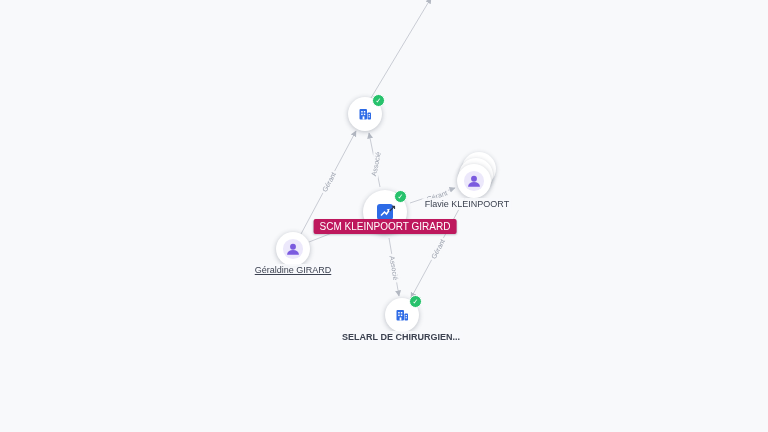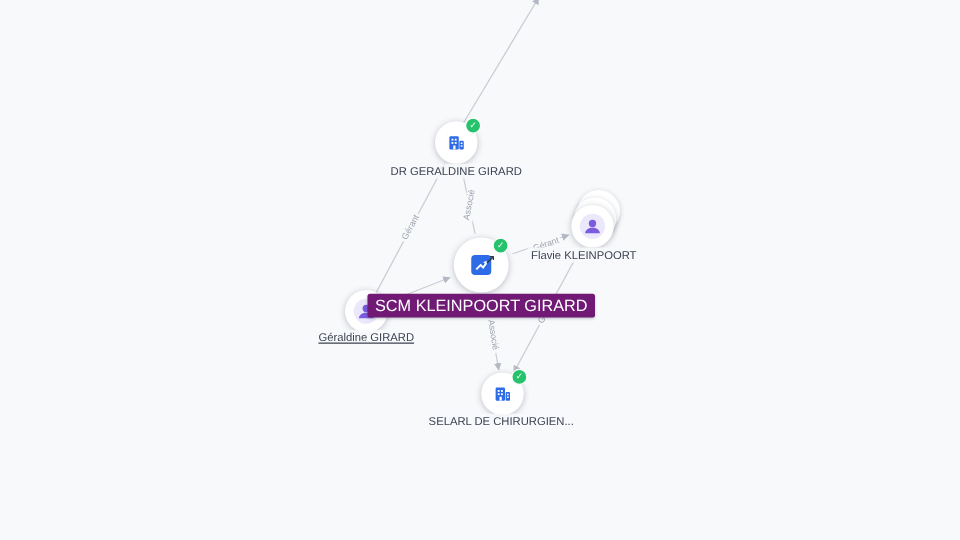--- a/index.html
+++ b/index.html
@@ -70,25 +70,25 @@
   
   .node-label{
     position:absolute;transform:translateX(-50%);
     font-size:9px;color:#3c4250;white-space:nowrap;
     background:rgba(248,249,251,.85);padding:1px 3px;border-radius:2px;
     z-index:4;cursor:pointer;
   }
   .label-top{left:365px;top:131px;}
   .label-right{left:467px;top:198px;}
   .label-left{left:293px;top:264px;text-decoration:underline;}
-  .label-bottom{left:401px;top:331px;}
+  .label-bottom{left:401px;top:331px;font-weight:bold;}
 
   .center-badge{
-    position:absolute;left:385px;top:235px;transform:translateX(-50%);
-    background:#701a75;color:#fff;font-size:13px;white-space:nowrap;
+    position:absolute;left:385px;top:219px;transform:translateX(-50%);
+    background:#be185d;color:#fff;font-size:10px;white-space:nowrap;
     padding:2px 6px;border-radius:2px;z-index:5;cursor:pointer;
     box-shadow:0 1px 2px rgba(45,55,75,.25);
   }
 </style>
 </head>
 <body>
 
 <div class="canvas">
 
   <svg class="edge-layer" width="768" height="432">
@@ -128,21 +128,20 @@
           <rect x="4.2" y="7.6" width="1.5" height="1.5"></rect>
           <rect x="6.8" y="7.6" width="1.5" height="1.5"></rect>
           <rect x="5.6" y="10.4" width="1.8" height="3.1"></rect>
           <rect x="11.6" y="8" width="1.3" height="1.2"></rect>
           <rect x="11.6" y="10.2" width="1.3" height="1.2"></rect>
         </g>
       </svg>
     </span>
     <span class="check-badge">✓</span>
   </div>
-  <span class="node-label label-top">DR GERALDINE GIRARD</span>
 
   <div class="node small node-right">
     <span class="icon-wrap">
       <svg viewBox="0 0 24 24" width="22" height="22">
         <circle cx="12" cy="12" r="11" fill="#ece8fb"></circle>
         <circle cx="12" cy="9.5" r="3.2" fill="#7b5bdf"></circle>
         <path d="M5.5 18.2 a6.5 5.2 0 0 1 13 0 z" fill="#7b5bdf"></path>
       </svg>
     </span>
   </div>

